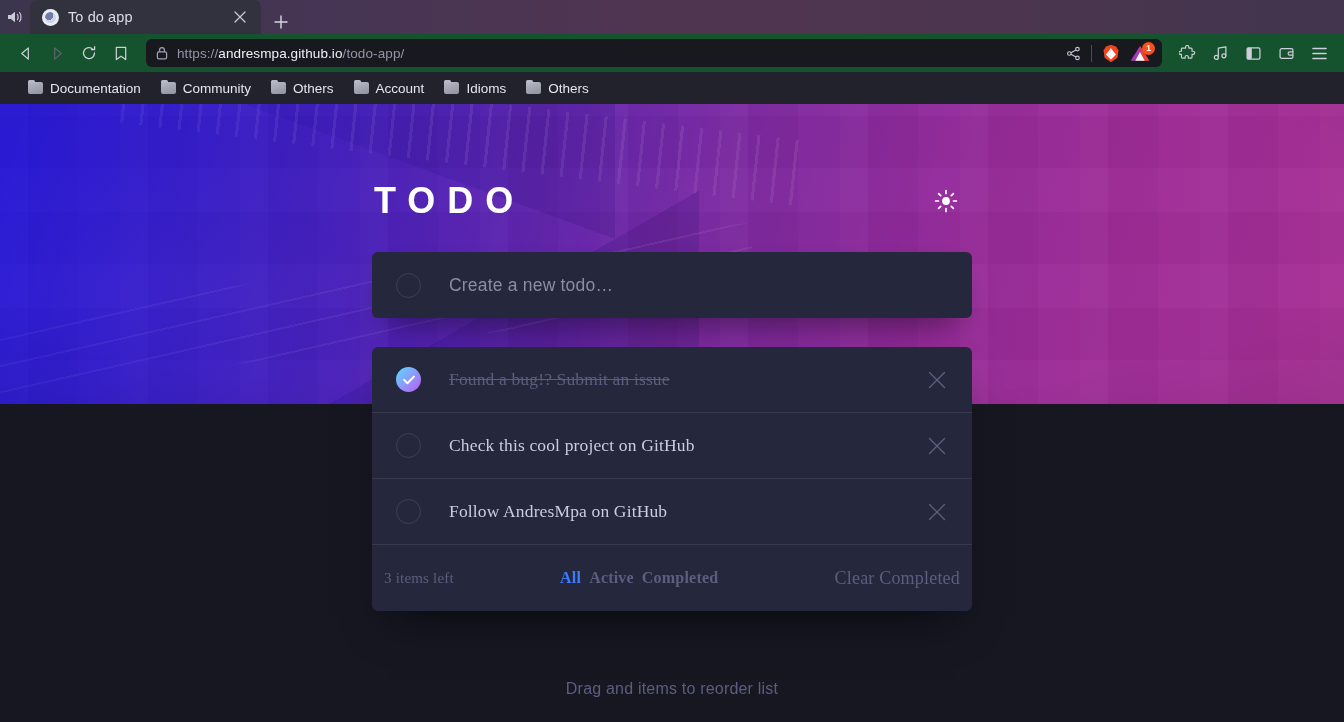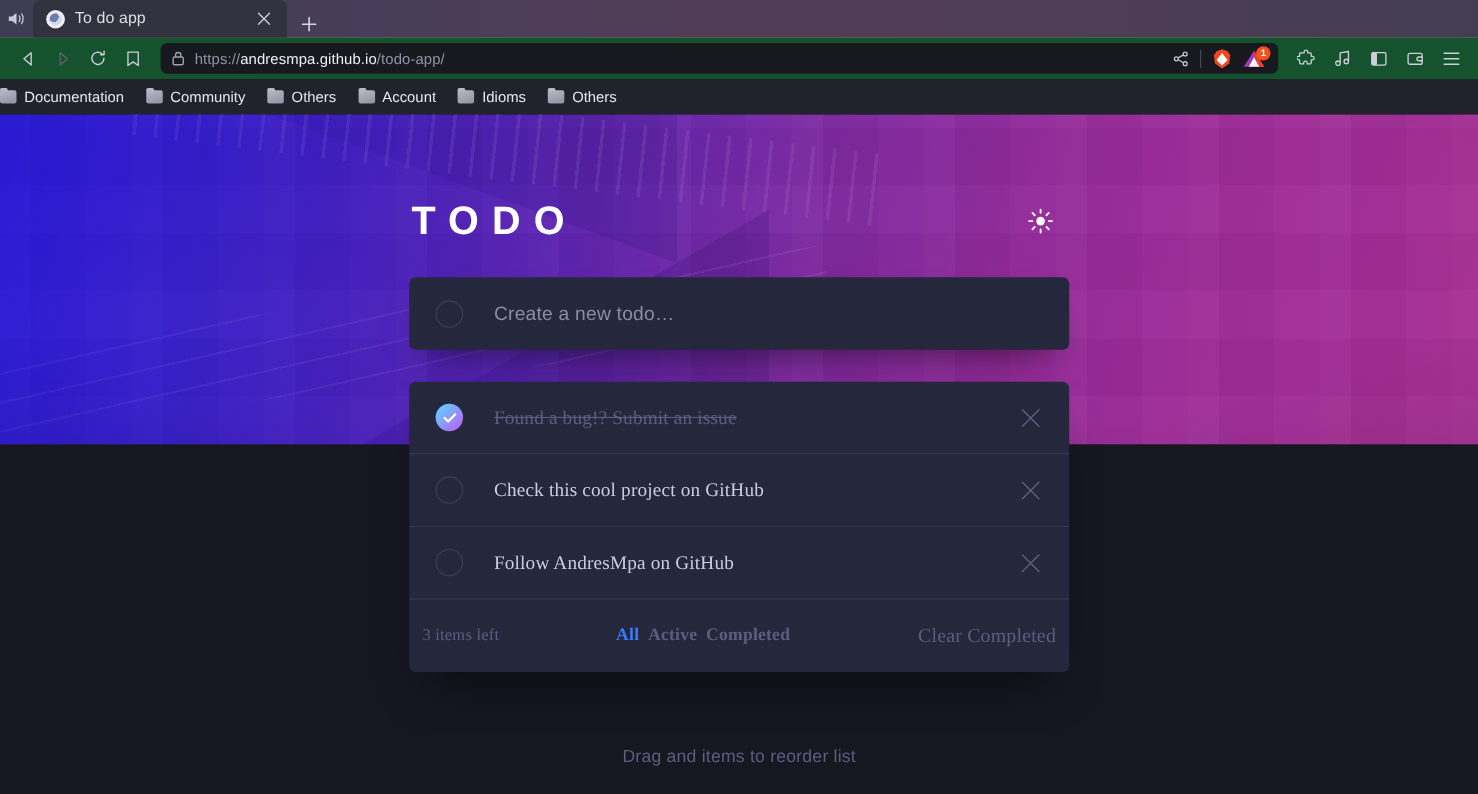--- a/index.html
+++ b/index.html
@@ -7,21 +7,21 @@
   body {
     font-family:"Liberation Sans", sans-serif;
     background:#171722;
     -webkit-font-smoothing:antialiased;
   }
 
   
   .browser { width:1344px; height:722px; position:relative; }
 
   .tabstrip {
-    height:34px; background:#bef264; position:relative;
+    height:34px; background:#a16207; position:relative;
     display:flex; align-items:flex-end;
   }
   .tabstrip-bg {
     position:absolute; inset:0;
     background:linear-gradient(90deg,#4b3f8a 0%,#6b3f9e 25%,#8a3f93 50%,#7a3f8e 75%,#5c3f88 100%);
     opacity:.85;
   }
   .tabstrip-scrim { position:absolute; inset:0; background:#2b2b36; opacity:.62; }
 
   .audio-ind {
@@ -82,21 +82,21 @@
   }
   .badge {
     position:absolute; top:2px; right:1px; min-width:13px; height:13px;
     background:#f4511e; border-radius:7px; color:#fff; font-size:8.5px;
     display:flex; align-items:center; justify-content:center; padding:0 3px;
     font-weight:700;
   }
 
   .bookmarks {
     height:32px; background:#22222c; display:flex; align-items:center;
-    padding:0 0; gap:20px;
+    padding:0 28px; gap:20px;
   }
   .bm { display:flex; align-items:center; gap:7px; color:#e4e6ee; font-size:13.5px; }
   .folder {
     width:15px; height:12px; flex:none; border-radius:1.5px 2px 2px 2px;
     background:linear-gradient(160deg,#b7bac6,#8e919e);
     position:relative;
   }
   .folder::before{
     content:""; position:absolute; left:0; top:-2.5px; width:7px; height:3px;
     border-radius:1.5px 1.5px 0 0; background:#b7bac6;

